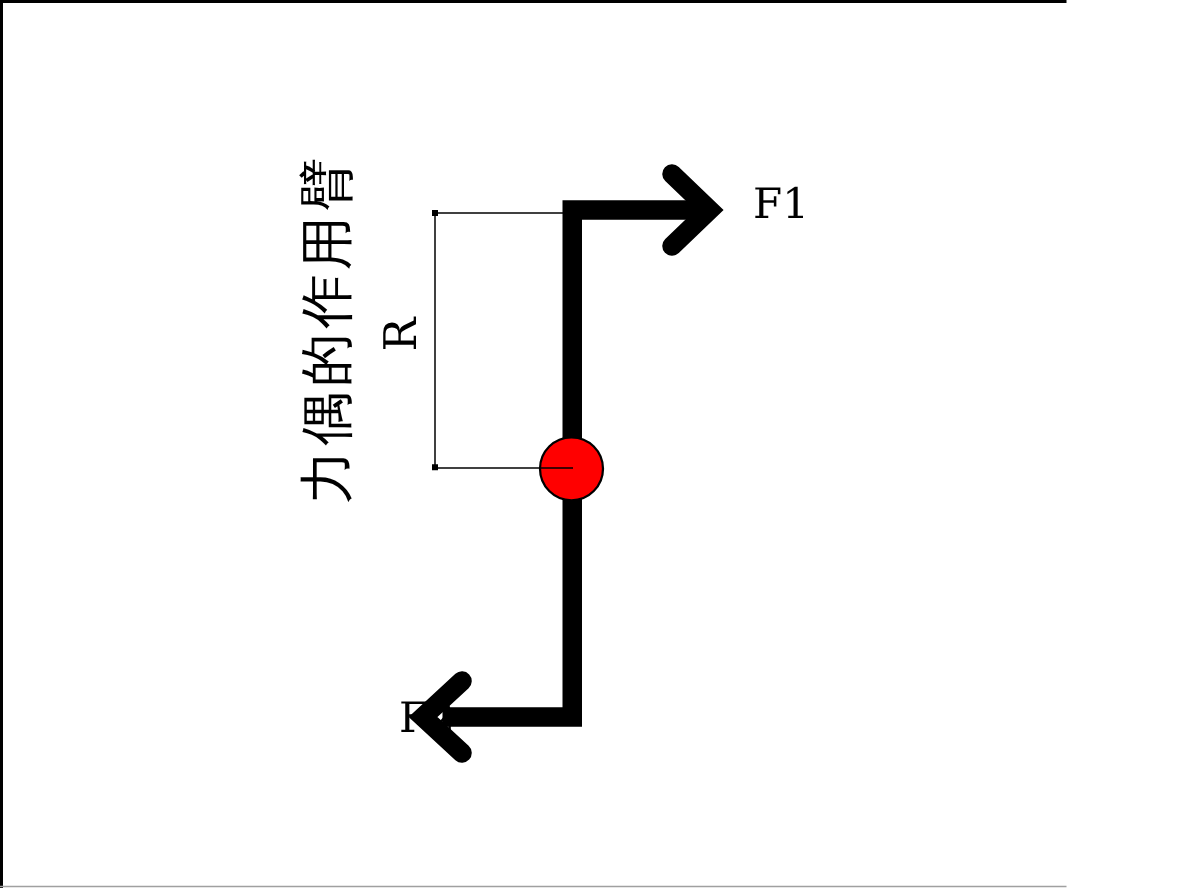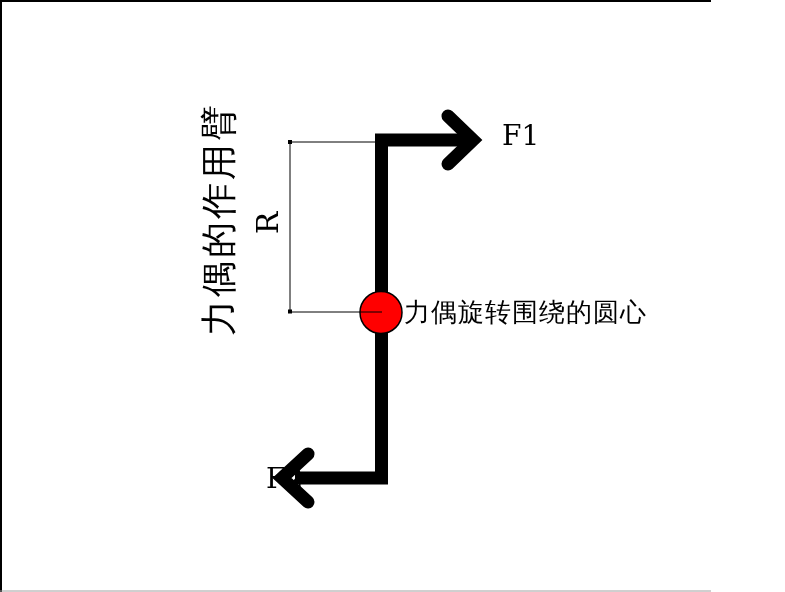--- a/index.html
+++ b/index.html
@@ -83,19 +83,18 @@
 
     <circle cx="381" cy="312.5" r="21" stroke-width="1.5" stroke="#000000" fill="#ff0000"></circle>
 
     <line x1="290" y1="312" x2="382" y2="312" stroke-width="1" stroke="#000000"></line>
   </svg>
 
   <div class="lbl lbl-f1">F1</div>
 
   <div class="lbl lbl-f2">F2</div>
 
-  <div class="lbl lbl-center">力偶旋转围绕的圆心</div>
 
   <div class="lbl lbl-radius">R</div>
 
   <div class="lbl lbl-arm">力偶的作用臂</div>
 
 </div>
 
 </body></html>

